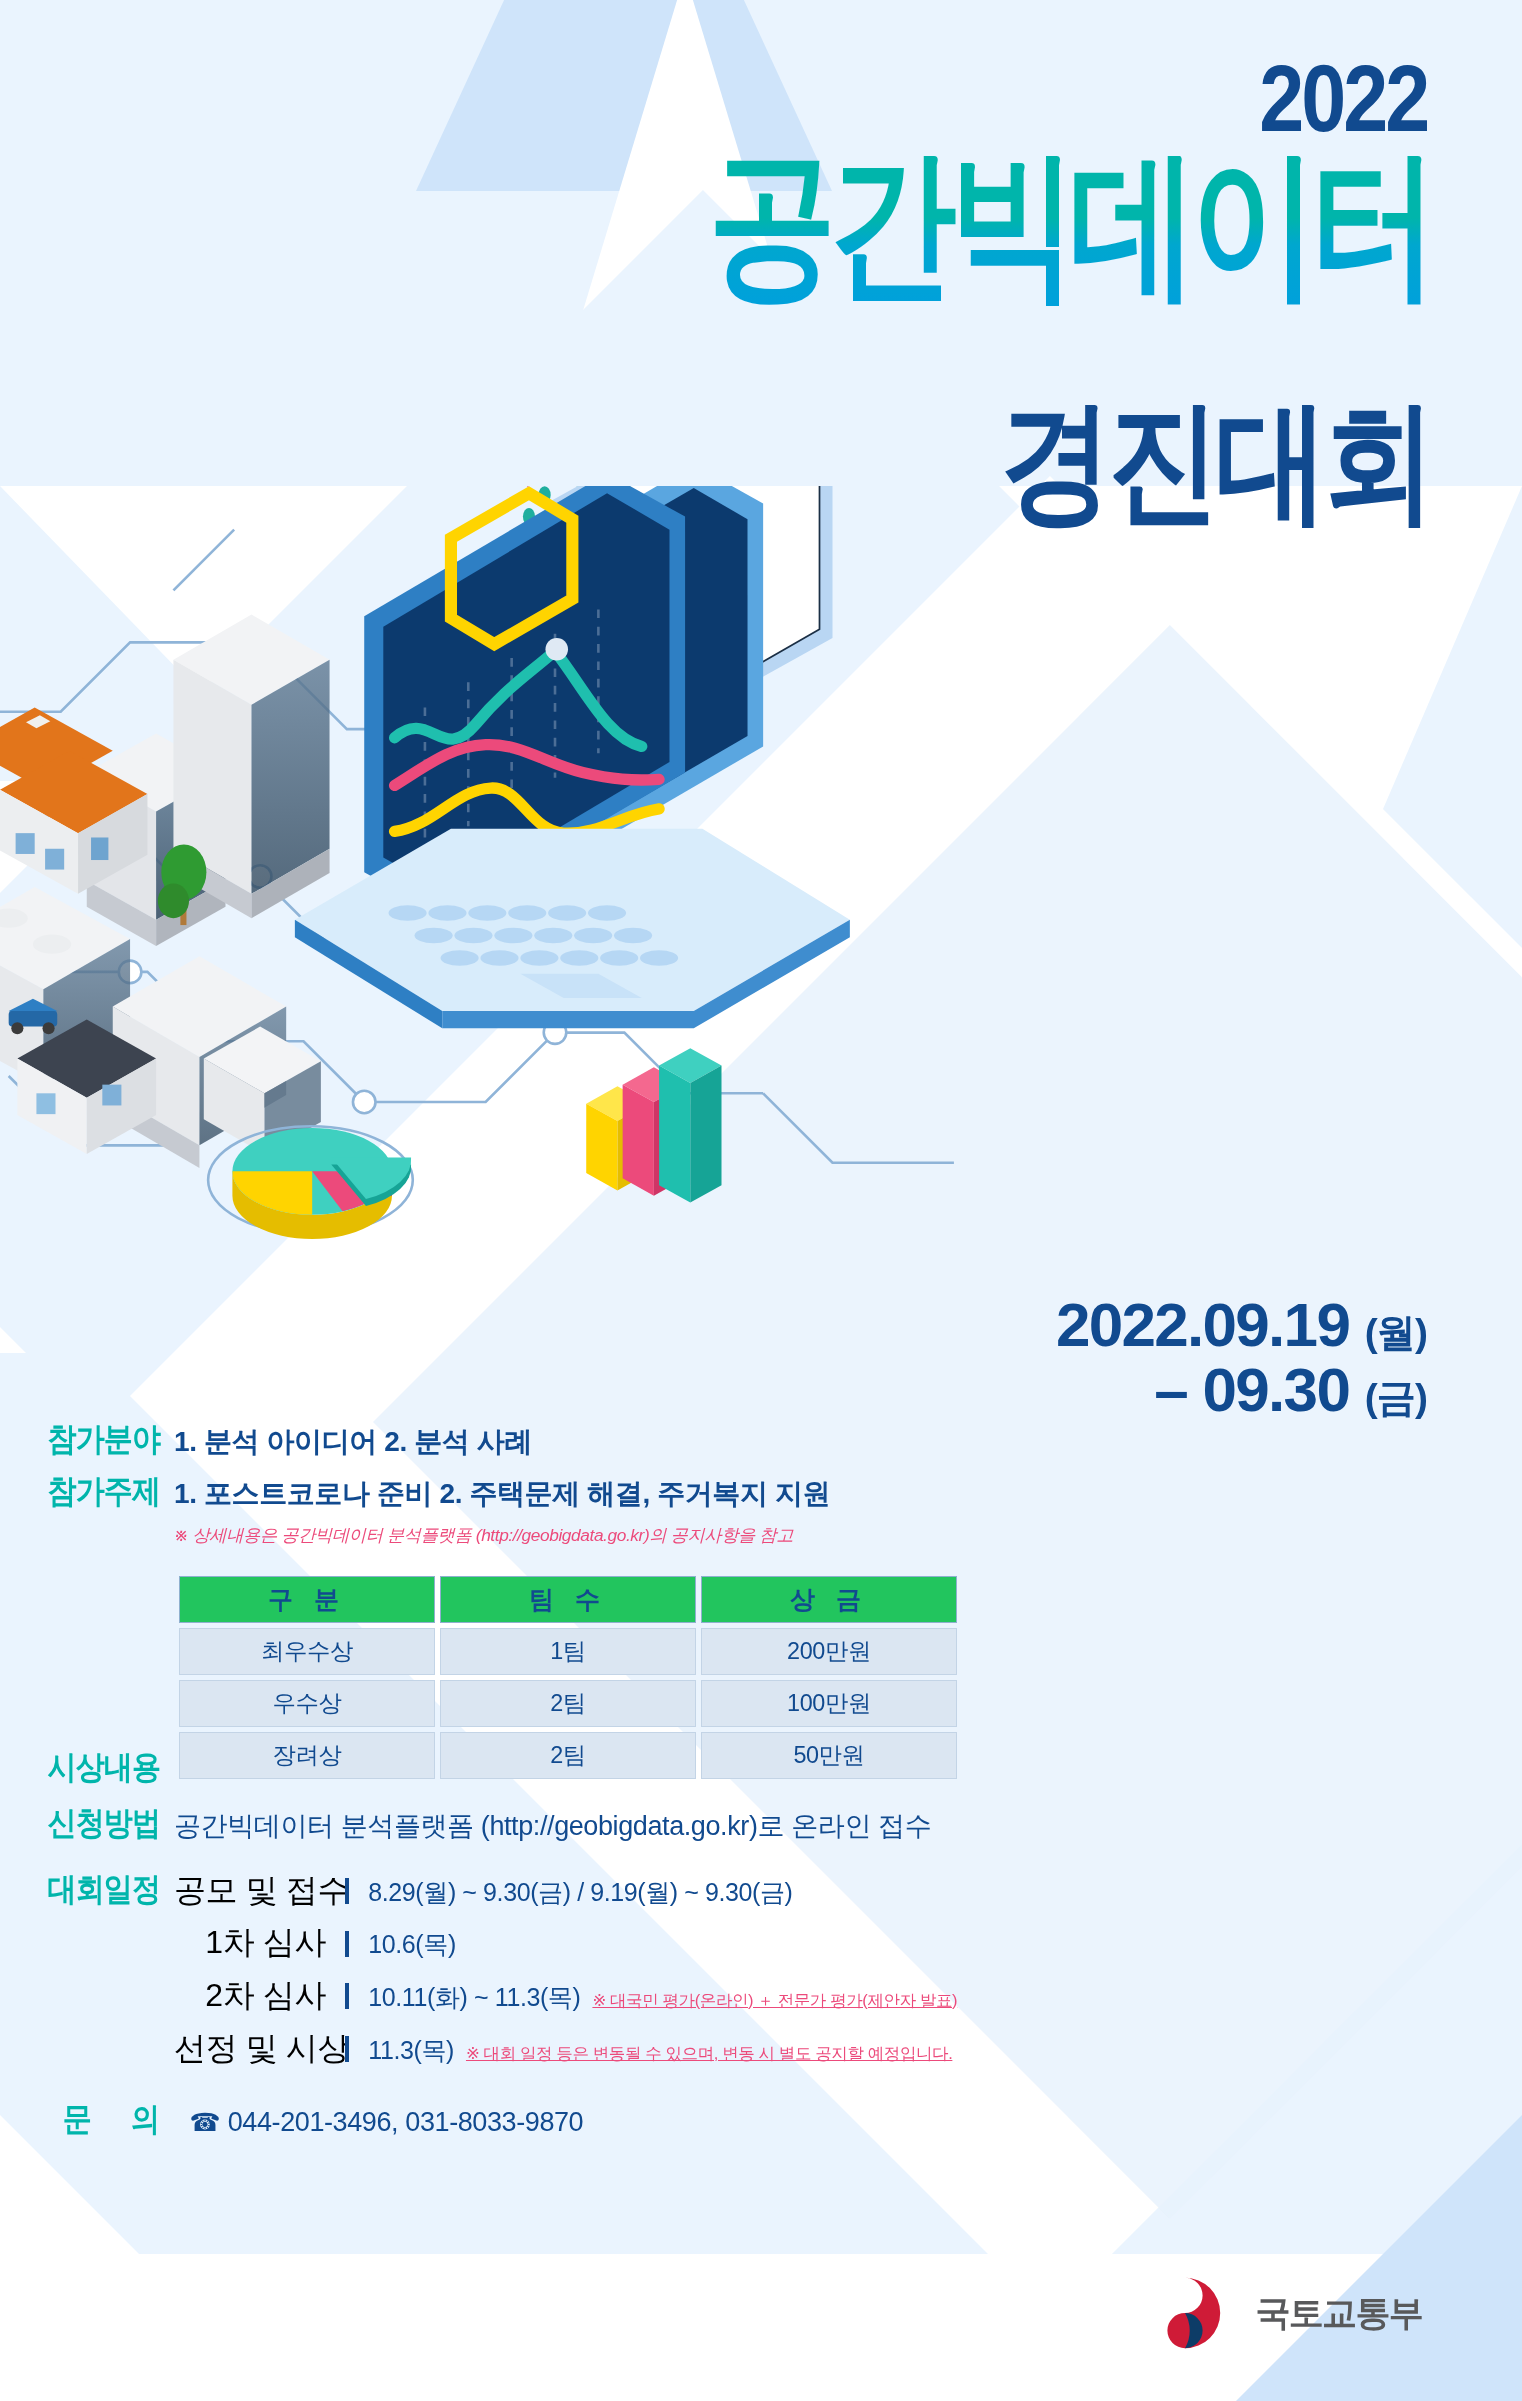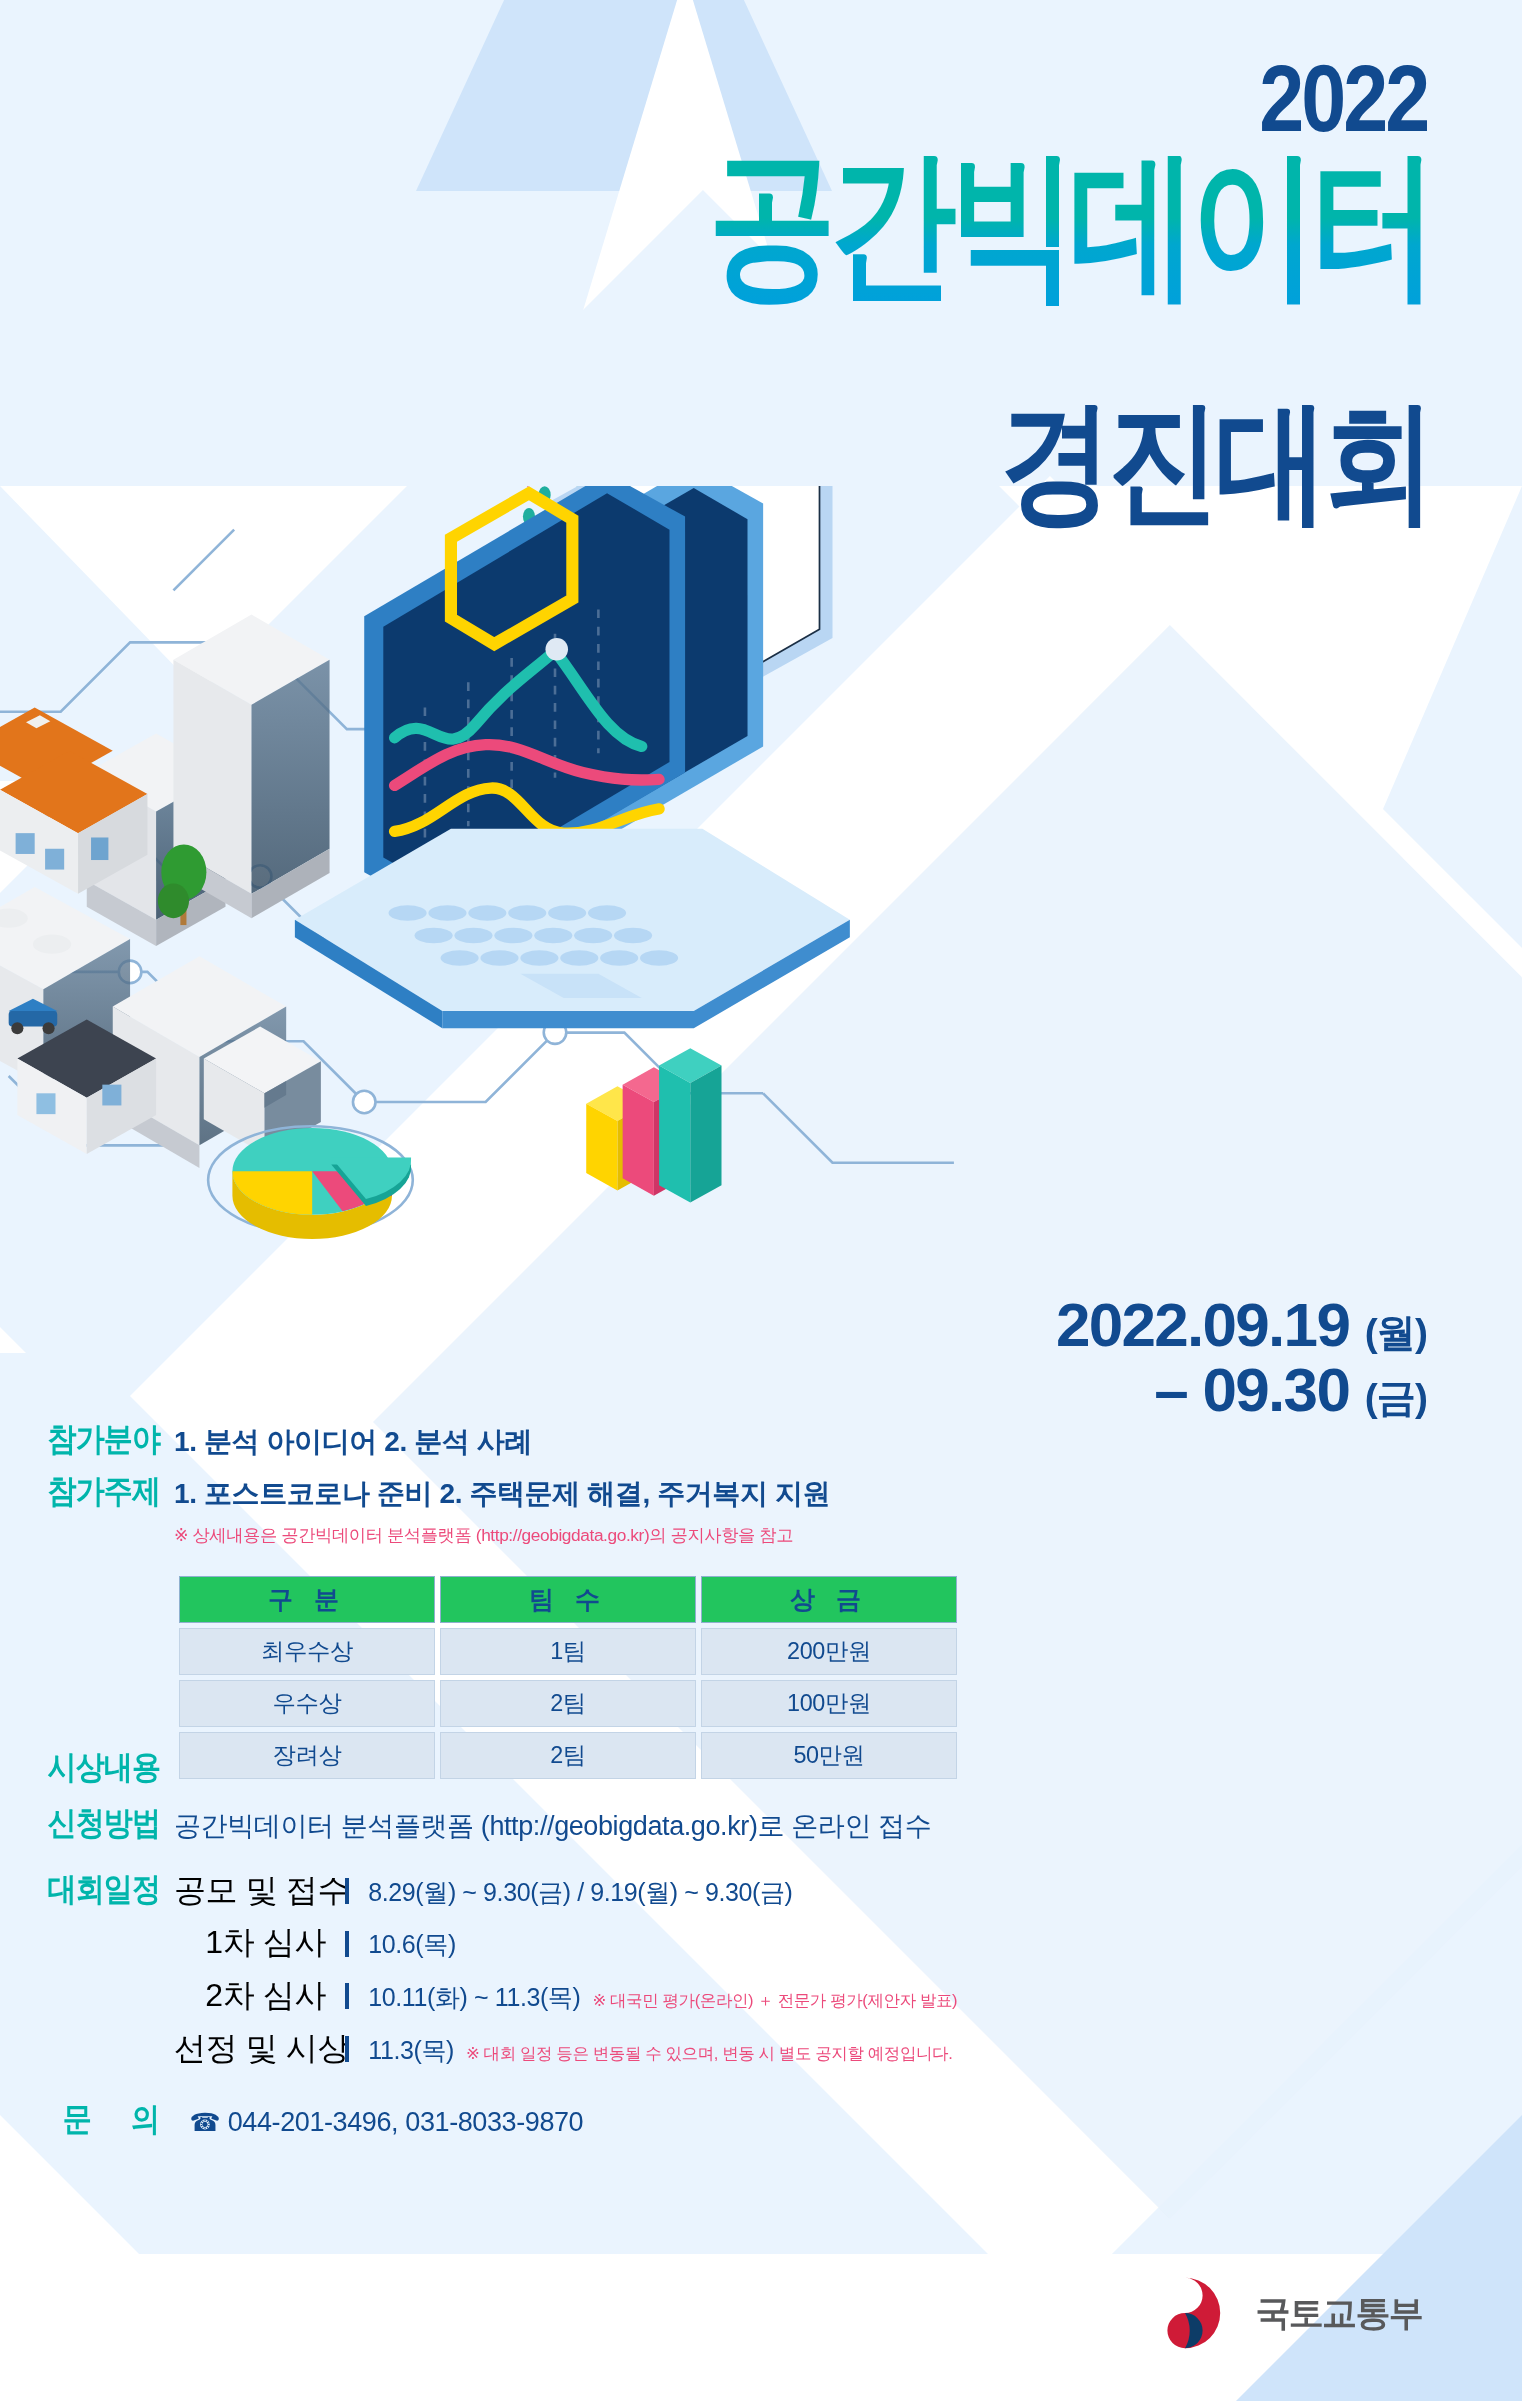--- a/index.html
+++ b/index.html
@@ -129,23 +129,23 @@
   .lbl{
     width:160px;min-width:160px;text-align:right;margin-right:14px;
     font-size:29px;font-weight:bold;color:#00b5ab;letter-spacing:-0.9px;
     transform:scaleY(1.12);transform-origin:right bottom;white-space:nowrap;
   }
   .lbl.spaced{letter-spacing:15.6px;padding-left:15.6px;}
   .val{font-size:27px;color:#114a8f;letter-spacing:-0.4px;white-space:nowrap;}
   .val.bold{font-weight:bold;font-size:28px;}
   .note{
     font-size:17.3px;color:#ec4a7b;letter-spacing:-0.4px;
-    margin-left:174px;margin-top:-3.5px;margin-bottom:10.4px;white-space:nowrap;
-  }
-  .note-inline{font-size:16.5px;color:#ec4a7b;letter-spacing:-0.4px;margin-left:12px;font-weight:normal;}
+    margin-left:174px;margin-top:-3.5px;margin-bottom:10.4px;white-space:nowrap;font-style:italic;
+  }
+  .note-inline{font-size:16.5px;color:#ec4a7b;letter-spacing:-0.4px;margin-left:12px;font-weight:normal;text-decoration:underline;}
 
   
   .table-row{display:flex;align-items:flex-end;margin-top:24px;margin-bottom:22.5px;}
   .table-lbl{
     width:160px;min-width:160px;text-align:right;margin-right:14px;
     font-size:29px;font-weight:bold;color:#00b5ab;letter-spacing:-0.9px;
     transform:scaleY(1.12);transform-origin:right top;padding-top:12px;white-space:nowrap;
   }
   table.prize{border-collapse:separate;border-spacing:5.2px 5.2px;}
   table.prize th,table.prize td{

